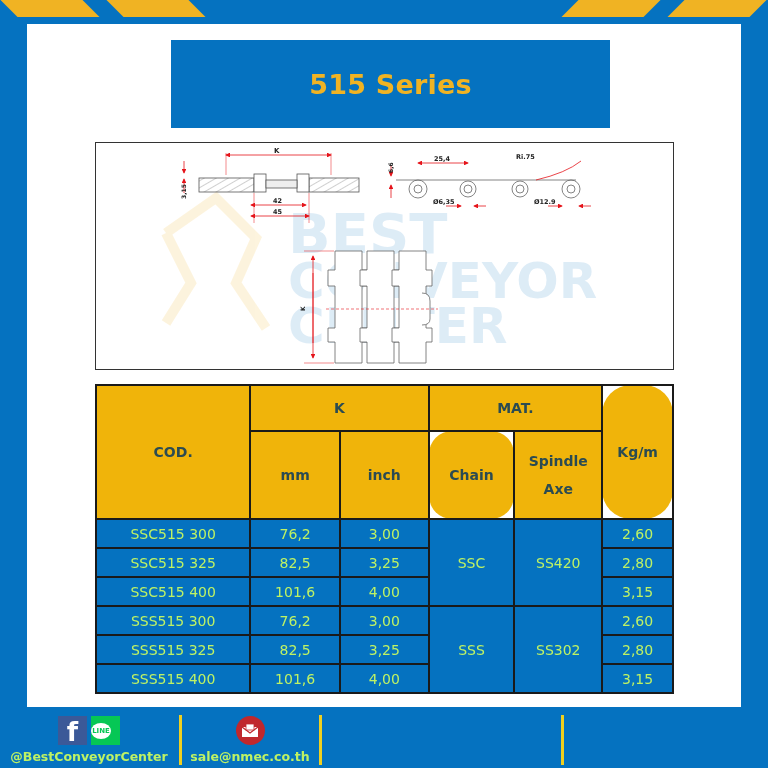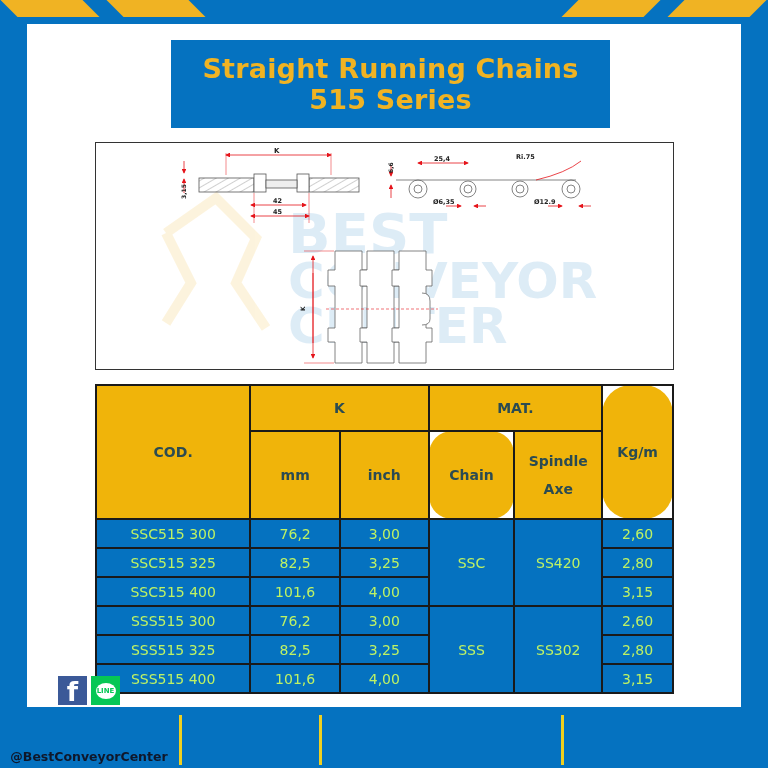--- a/index.html
+++ b/index.html
@@ -44,41 +44,40 @@
     table.spec td {
       background: #0572c0; color: #bef264; font-size: 14px; height: 29px;
     }
     .footer {
       position: absolute; left: 0; top: 707px; width: 768px; height: 61px;
     }
     .fcol {
       position: absolute; top: 0; height: 61px; display: flex; flex-direction: column;
       align-items: center; justify-content: flex-end; padding-bottom: 4px;
     }
-    .ftext { color: #0f172a; font-weight: bold; font-size: 12.5px; white-space: nowrap; margin-top: 40px; }
+    .ftext { color: #bef264; font-weight: bold; font-size: 12.5px; white-space: nowrap; }
     .fsep { position: absolute; top: 8px; width: 3px; height: 50px; background: #f0d020; }
     .icon-row { display: flex; gap: 4px; margin-bottom: 4px; }
     .fb { width: 29px; height: 29px; background: #3b5998; color: #fff; font-weight: bold;
       font-size: 26px; display: flex; align-items: flex-end; justify-content: center; line-height: 1; }
-    .line { width: 29px; height: 29px; background: #06c755; display: flex; align-items: center; justify-content: center; }
+    .line { width: 29px; height: 29px; background: #06c755; display: flex; align-items: center; justify-content: flex-start; }
     .line span { background: #fff; color: #06c755; font-size: 7px; font-weight: bold; border-radius: 50%; width: 20px; height: 16px; display:flex; align-items:center; justify-content:center; }
     .circle-icon { width: 29px; height: 29px; border-radius: 50%; display: flex; align-items: center; justify-content: center; margin-bottom: 4px; }
   </style>
 </head>
 <body>
 
 <div class="stripe left" style="left:9px;width:82px;"></div>
 <div class="stripe left" style="left:115px;width:82px;"></div>
 <div class="stripe right" style="left:570px;width:82px;"></div>
 <div class="stripe right" style="left:676px;width:82px;"></div>
 
 <div class="panel"></div>
 
 <div class="title-box">
-  <div>Straight Running Chains</div>
   <div>515 Series</div>
 </div>
 
 <div class="drawing">
   <svg width="579" height="228" viewBox="0 0 579 228" xmlns="http://www.w3.org/2000/svg">
     <defs>
       <marker id="ar" markerWidth="6" markerHeight="6" refX="5" refY="3" orient="auto">
         <path d="M0,0 L6,3 L0,6 z" fill="#e5141b"></path>
       </marker>
       <marker id="al" markerWidth="6" markerHeight="6" refX="1" refY="3" orient="auto">
@@ -231,17 +230,27 @@
     <div class="icon-row">
       <div class="fb">f</div>
       <div class="line">
           <span>LINE</span>
         </div>
     </div>
     <div class="ftext">@BestConveyorCenter</div>
   </div>
   <div class="fsep" style="left:179px;"></div>
 
+  <div class="fcol" style="left:186px;width:128px;">
+    <div class="circle-icon" style="background:#c0282d;">
+      <svg width="18" height="14" viewBox="0 0 18 14">
+          <rect x="1" y="3" width="16" height="10" fill="#fff"></rect>
+          <path d="M1 3 L9 9 L17 3" stroke="#c0282d" fill="none" stroke-width="1.2"></path>
+          <rect x="5" y="0" width="8" height="6" fill="#fff" stroke="#c0282d" stroke-width="0.8"></rect>
+        </svg>
+    </div>
+    <div class="ftext">sale@nmec.co.th</div>
+  </div>
   <div class="fsep" style="left:319px;"></div>
 
   <div class="fsep" style="left:561px;"></div>
 
 </div>
 
 </body></html>

